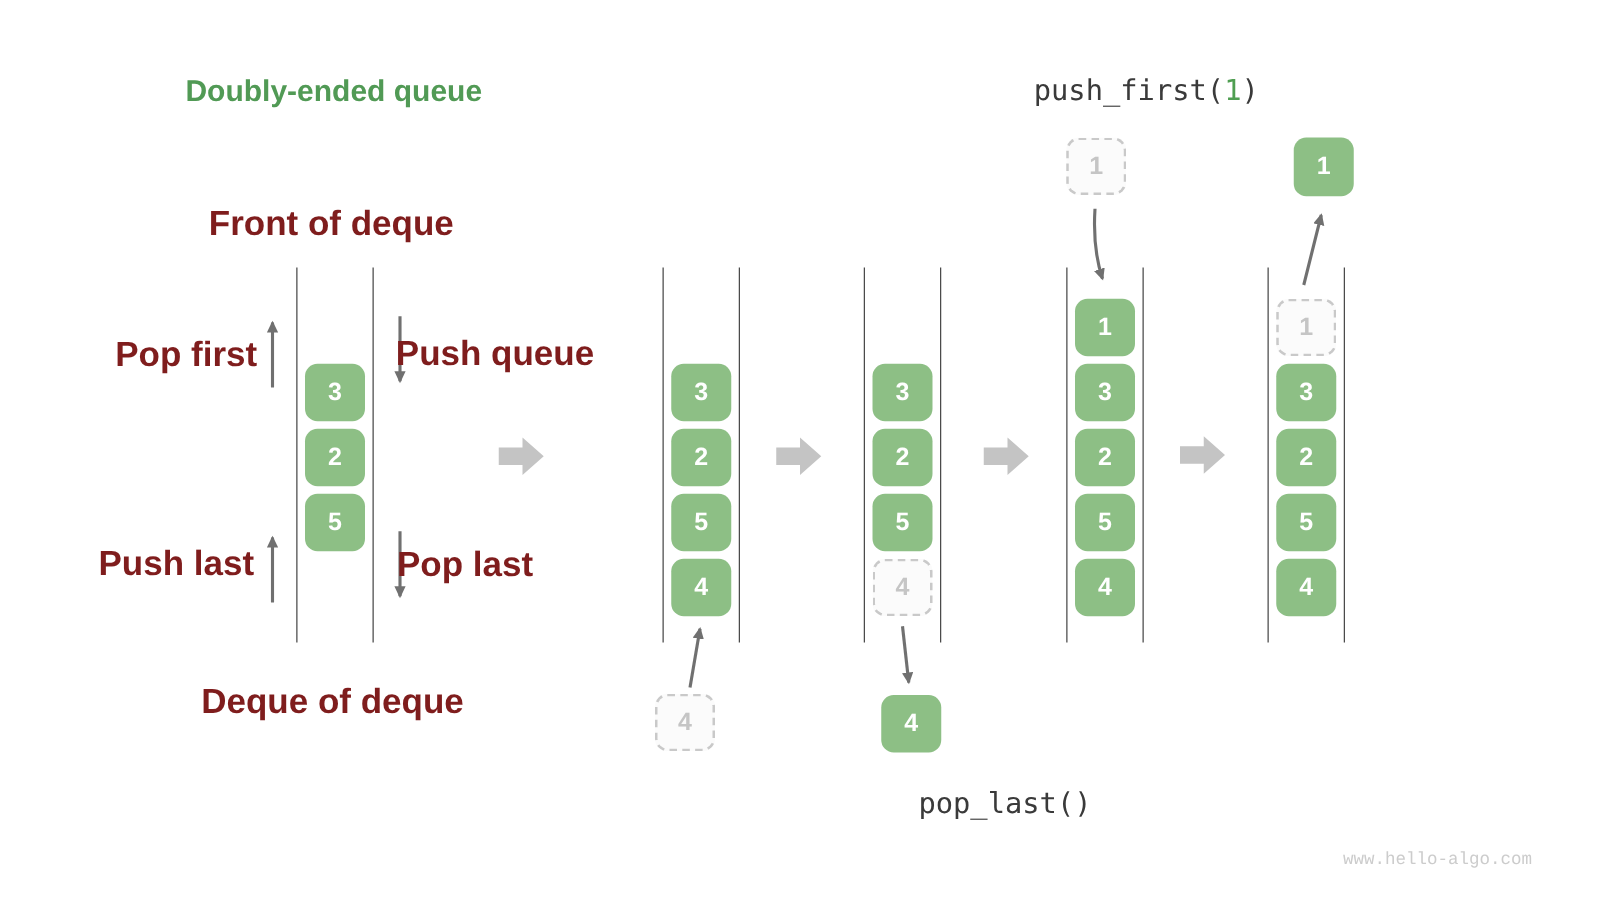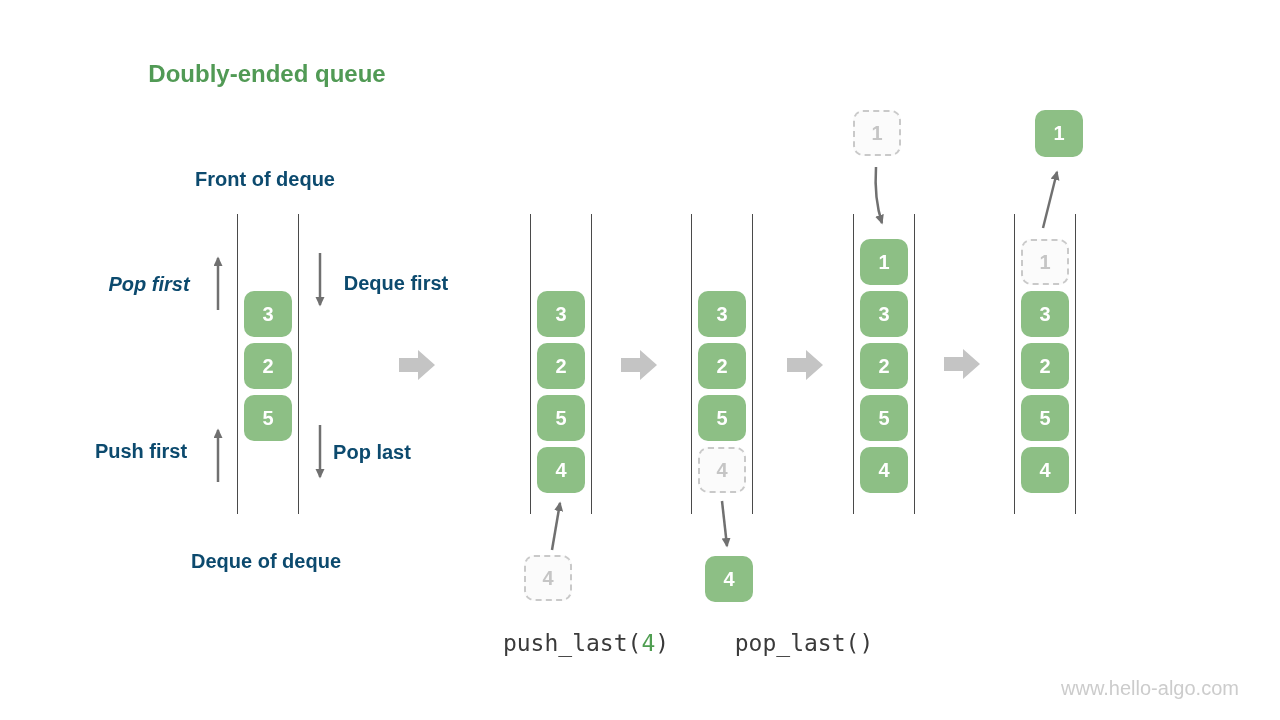--- a/index.html
+++ b/index.html
@@ -8,22 +8,22 @@
     font-family:"Liberation Sans", sans-serif; overflow:hidden;
   }
   .overlay { position:absolute; left:0; top:0; pointer-events:none; }
 
   .title {
     position:absolute; left:267px; top:54px; transform:translateX(-50%);
     text-align:center; color:#519a55; font-size:24px; font-weight:700;
     line-height:40px; white-space:nowrap;
   }
   .plabel {
-    position:absolute; transform:translate(-50%,-50%); color:#0c4a6e;
-    font-size:20px; font-weight:700; white-space:nowrap;
+    position:absolute; transform:translate(-50%,-50%); color:#7f1d1d;
+    font-size:28px; font-weight:700; white-space:nowrap;
   }
   .code {
     position:absolute; transform:translate(-50%,-50%); color:#3a3a3a;
     font-family:"DejaVu Sans Mono", monospace; font-size:23px; white-space:nowrap;
   }
   .code .arg { color:#4f9e51; }
 
   .queue-col {
     position:absolute; top:214px; height:300px; width:60px;
     border-left:1.5px solid #4a4a4a; border-right:1.5px solid #4a4a4a;
@@ -37,21 +37,21 @@
     width:44px; height:42px; background:#fbfbfb; border:2px dashed #c9c9c9;
     color:#c5c5c5;
   }
   .cell.floating { position:absolute; left:auto; margin-left:0; }
 
   .slot0 { top:25px; } .slot1 { top:77px; } .slot2 { top:129px; }
   .slot3 { top:181px; } .slot4 { top:233px; }
 
   .watermark {
     position:absolute; left:1150px; top:688px; transform:translate(-50%,-50%);
-    color:#cccccc; font-family:Liberation Sans, sans-serif; font-size:20px;
+    color:#cccccc; font-family:Liberation Mono, monospace; font-size:14px;
     white-space:nowrap;
   }
 </style>
 </head>
 <body>
 
 <div class="canvas">
 
   <svg class="overlay" width="1280" height="720">
     <defs>
@@ -75,26 +75,26 @@
     <path d="M-18,-7 H1 V-15 L18,0 L1,15 V7 H-18 Z" transform="translate(805,365)" fill="#c4c4c4"></path>
     <path d="M-18,-7 H1 V-15 L18,0 L1,15 V7 H-18 Z" transform="translate(962,364)" fill="#c4c4c4"></path>
   </svg>
 
   <div class="title">
     <div>Doubly-ended queue</div>
   </div>
 
   <div class="plabel" style="left:265px; top:179px;">Front of deque</div>
   <div class="plabel" style="left:266px; top:561px;">Deque of deque</div>
-  <div class="plabel" style="left:149px; top:284px;font-style:italic;">Pop first</div>
-  <div class="plabel" style="left:396px; top:283px;">Deque first</div>
-  <div class="plabel" style="left:141px; top:451px;">Push first</div>
+  <div class="plabel" style="left:149px; top:284px;">Pop first</div>
+  <div class="plabel" style="left:396px; top:283px;">Push queue</div>
+  <div class="plabel" style="left:141px; top:451px;">Push last</div>
   <div class="plabel" style="left:372px; top:452px;">Pop last</div>
 
-  <div class="code" style="left:586px; top:643px;"><span>push_last(</span><span class="arg">4</span><span>)</span></div>
+  <div class="code" style="left:917px; top:73px;"><span>push_first(</span><span class="arg">1</span><span>)</span></div>
   <div class="code" style="left:804px; top:643px;">pop_last()</div>
 
   <div class="queue-col" style="left:237px;">
     <div class="cell slot1">3</div>
     <div class="cell slot2">2</div>
     <div class="cell slot3">5</div>
   </div>
 
   <div class="queue-col" style="left:530px;">
     <div class="cell slot1">3</div>

